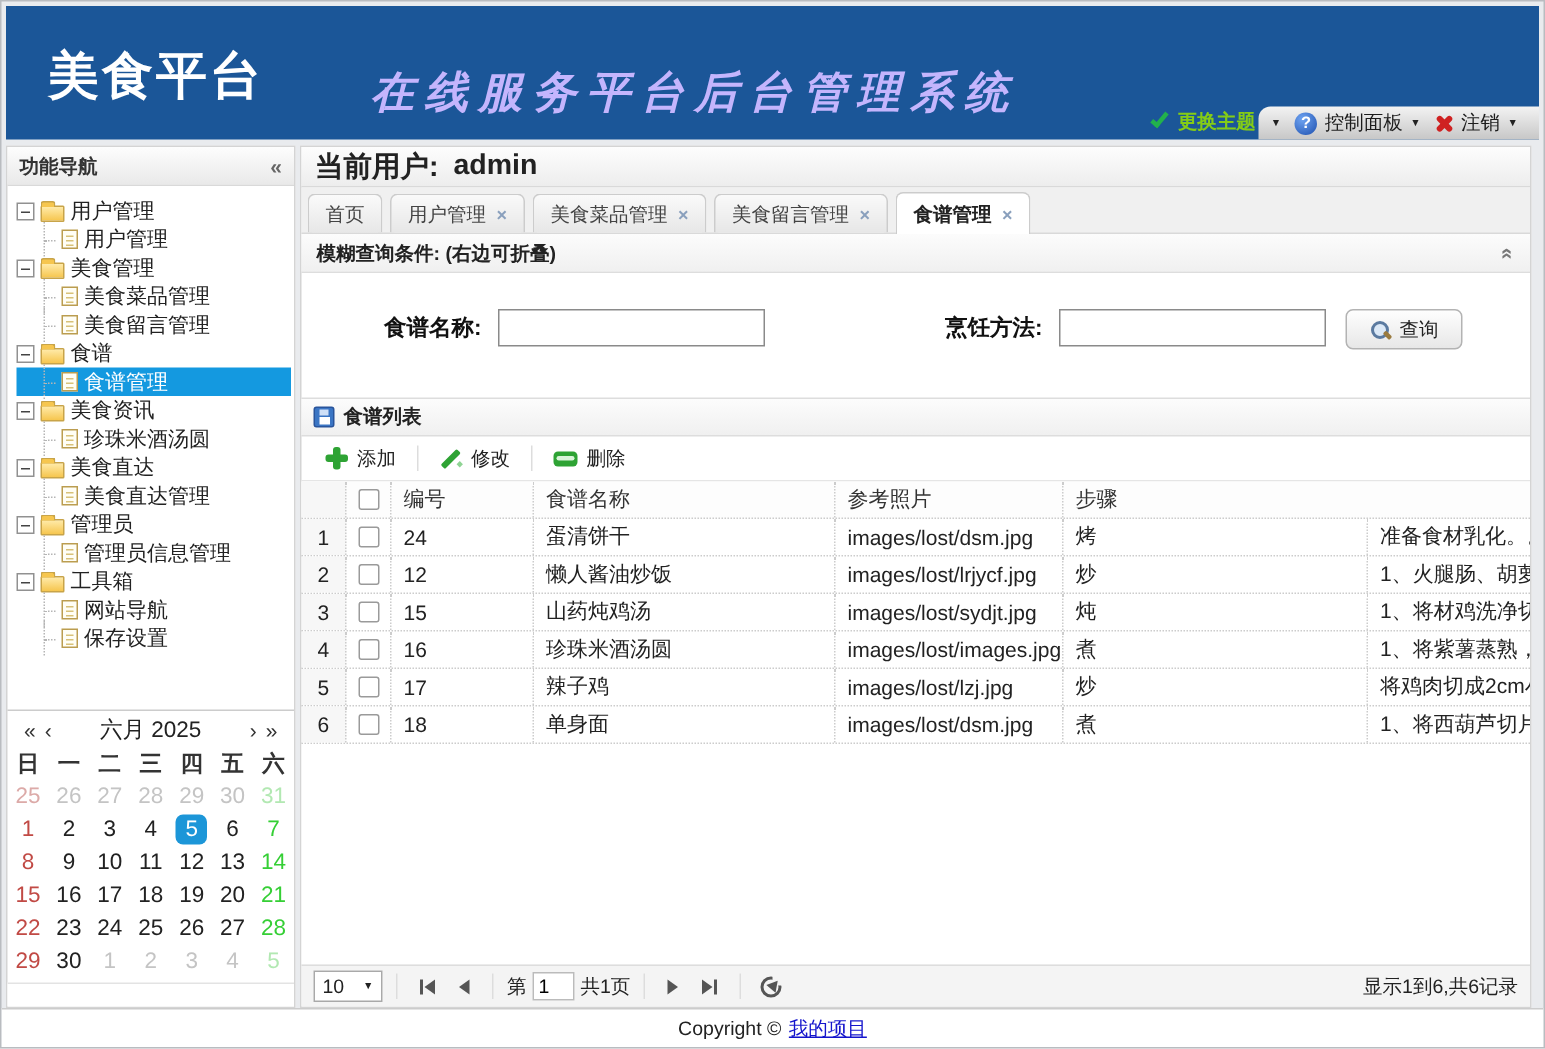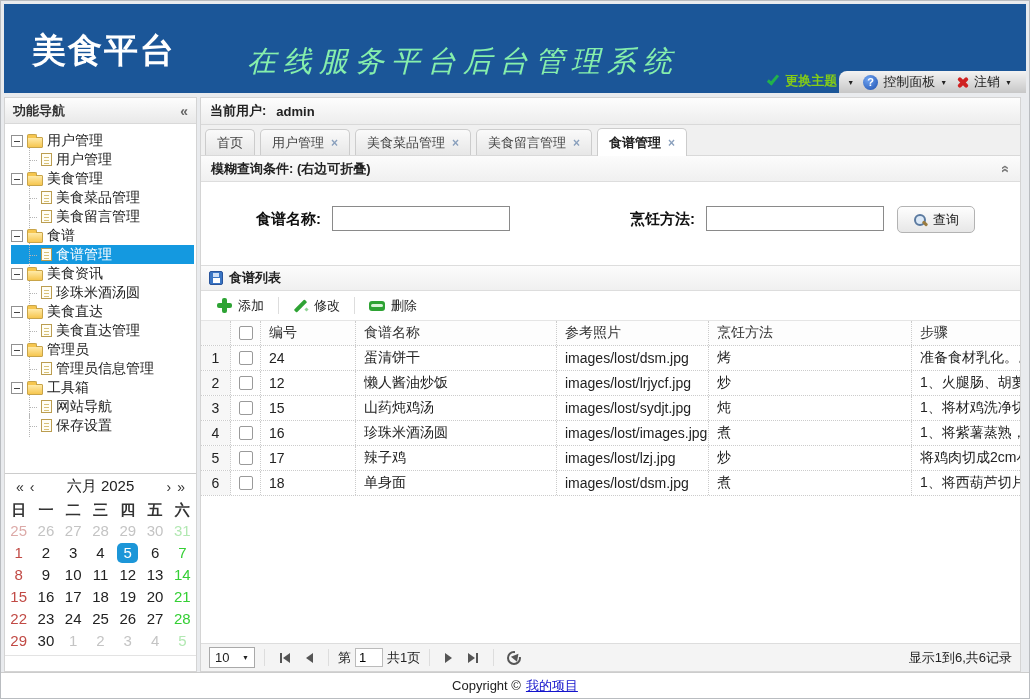--- a/index.html
+++ b/index.html
@@ -3,22 +3,22 @@
 <meta charset="utf-8">
 <style>
   * { box-sizing: border-box; margin: 0; padding: 0; }
   html,body { width:1030px; height:699px; overflow:hidden; }
   body { font-family:"Liberation Sans","DejaVu Sans",sans-serif; background:#e9ebee; border:1px solid #b9bcc0; }
   .page { height:100%; display:flex; flex-direction:column; }
 
   
   .topbar { height:89px; background:#1b5698; position:relative; margin:3px 3px 0 3px; flex:0 0 auto; }
   .logo { position:absolute; left:28px; top:24px; font-size:34px; font-weight:bold; color:#fff; letter-spacing:2px; }
-  .app-title { position:absolute; left:243px; top:38px; font-size:29px; font-style:italic; color:#86efac;
-               font-family:"DejaVu Serif","Liberation Serif",serif; letter-spacing:7px; font-weight:normal; }
+  .app-title { position:absolute; left:243px; top:38px; font-size:29px; font-style:italic; color:#c4b5fd;
+               font-family:"DejaVu Serif","Liberation Serif",serif; letter-spacing:7px; font-weight:bold; }
   .topbar-right { position:absolute; right:0; bottom:0; display:flex; align-items:flex-end; }
   .theme-btn { display:flex; align-items:center; gap:6px; color:#84cc16; font-size:13px; font-weight:bold; margin:0 2px 3px 0; }
   .check-icon { width:12px; height:6px; border-left:3px solid #22b14c; border-bottom:3px solid #22b14c; transform:rotate(-50deg); margin-top:-4px; }
   .top-strip { display:flex; align-items:center; gap:9px; height:22px; padding:0 14px 0 8px;
                background:linear-gradient(#f3f3f3,#c7c7c7); border-radius:8px 0 0 0; }
   .menu-btn { display:flex; align-items:center; gap:5px; font-size:13px; color:#1c1c1c; cursor:default; }
   .caret { font-size:7px; color:#222; }
   .help-icon { width:15px; height:15px; border-radius:50%; background:radial-gradient(circle at 35% 30%,#6fa4f2,#1d4fae);
                color:#fff; font-size:11px; font-weight:bold; display:flex; align-items:center; justify-content:center; }
   .x-icon { position:relative; width:13px; height:13px; }
@@ -60,21 +60,21 @@
   .cal-cell.sat { color:#35cf35; }
   .cal-cell.dim { color:#c4c4c4; }
   .cal-cell.dim.sun { color:#dcaaa8; }
   .cal-cell.dim.sat { color:#b2e8b2; }
   .cal-cell.sel { background:#1c96d8; color:#fff; border-radius:5px; margin:1px 3px; height:20px; line-height:20px; }
   .cal-footer { height:16px; border-top:1px solid #e3e3e3; margin-top:3px; background:#fff; }
 
   
   .main { flex:1; background:#fff; border:1px solid #d4d4d4; display:flex; flex-direction:column; min-width:0; }
   .user-bar { height:27px; background:linear-gradient(#fdfdfd,#ededed); border-bottom:1px solid #d9d9d9;
-              display:flex; align-items:center; gap:10px; padding:0 9px; font-size:13px; font-weight:bold; color:#222; }
+              display:flex; align-items:center; gap:10px; padding:0 9px; font-size:19px; font-weight:bold; color:#222; }
   .tabs { height:31px; background:#f0f0f0; border-bottom:1px solid #d9d9d9; display:flex; align-items:flex-end; padding:4px 4px 0 4px; gap:5px; }
   .tab { height:26px; background:linear-gradient(#fafafa,#e7e7e7); border:1px solid #ccc; border-bottom:none;
          border-radius:5px 5px 0 0; padding:0 11px; display:flex; align-items:center; gap:7px; font-size:13px; color:#444; cursor:pointer; }
   .tab.active { background:#fff; font-weight:bold; color:#222; height:28px; margin-bottom:-1px; }
   .tab-close { color:#8aa0bd; font-size:12px; font-weight:bold; cursor:pointer; }
 
   .query-header { height:26px; background:linear-gradient(#fcfcfc,#f0f0f0); border-bottom:1px solid #ddd;
                   display:flex; align-items:center; justify-content:space-between; padding:0 10px; font-size:13px; font-weight:bold; color:#222; }
   .collapse-up { transform:rotate(90deg); color:#777; font-size:14px; cursor:pointer; }
   .query-body { height:66px; display:flex; align-items:flex-start; padding:10px 0 0 55px; font-size:15px;margin-top:14px; }
@@ -383,21 +383,20 @@
             </a>
           </div>
         <div class="grid-header-row">
             <div class="cell rownum"></div>
             <div class="cell check">
               <span class="checkbox"></span>
             </div>
             <div class="cell col-id">编号</div>
             <div class="cell col-name">食谱名称</div>
             <div class="cell col-photo">参考照片</div>
-            <div class="cell col-method">烹饪方法</div>
             <div class="cell col-steps">步骤</div>
           </div>
         <div>
             <div class="grid-row">
               <div class="cell rownum">1</div>
               <div class="cell check">
                 <span class="checkbox"></span>
               </div>
               <div class="cell col-id">24</div>
               <div class="cell col-name">蛋清饼干</div>

